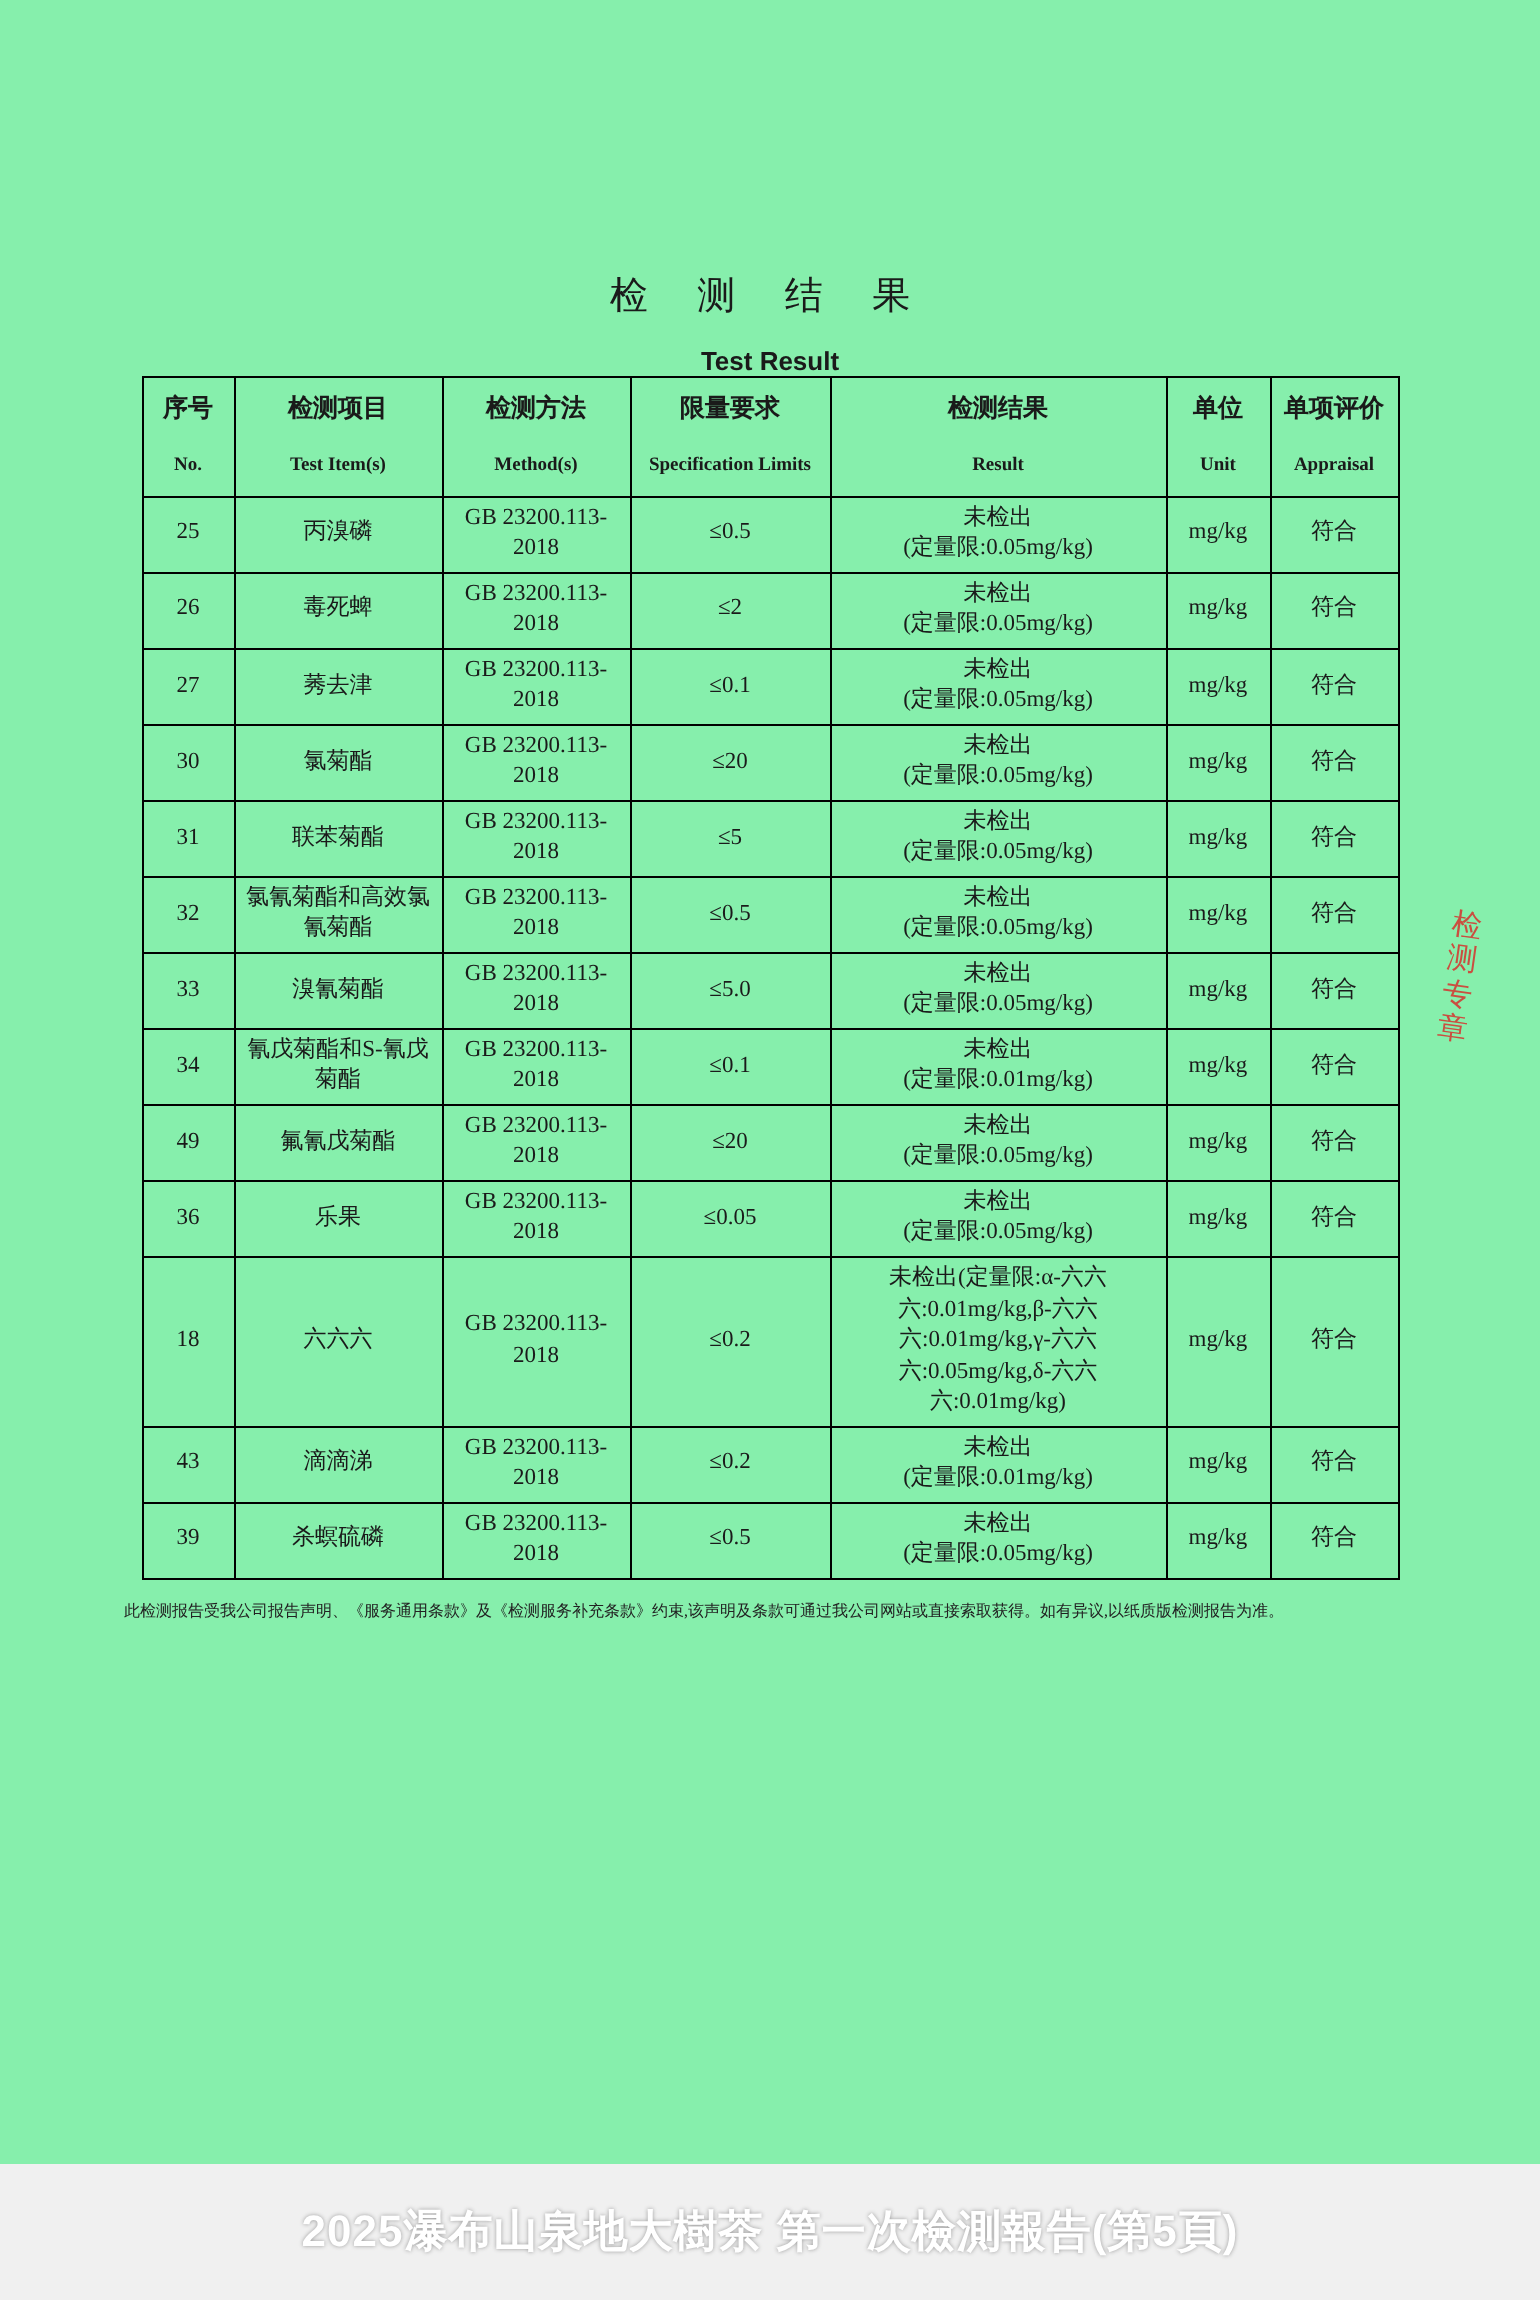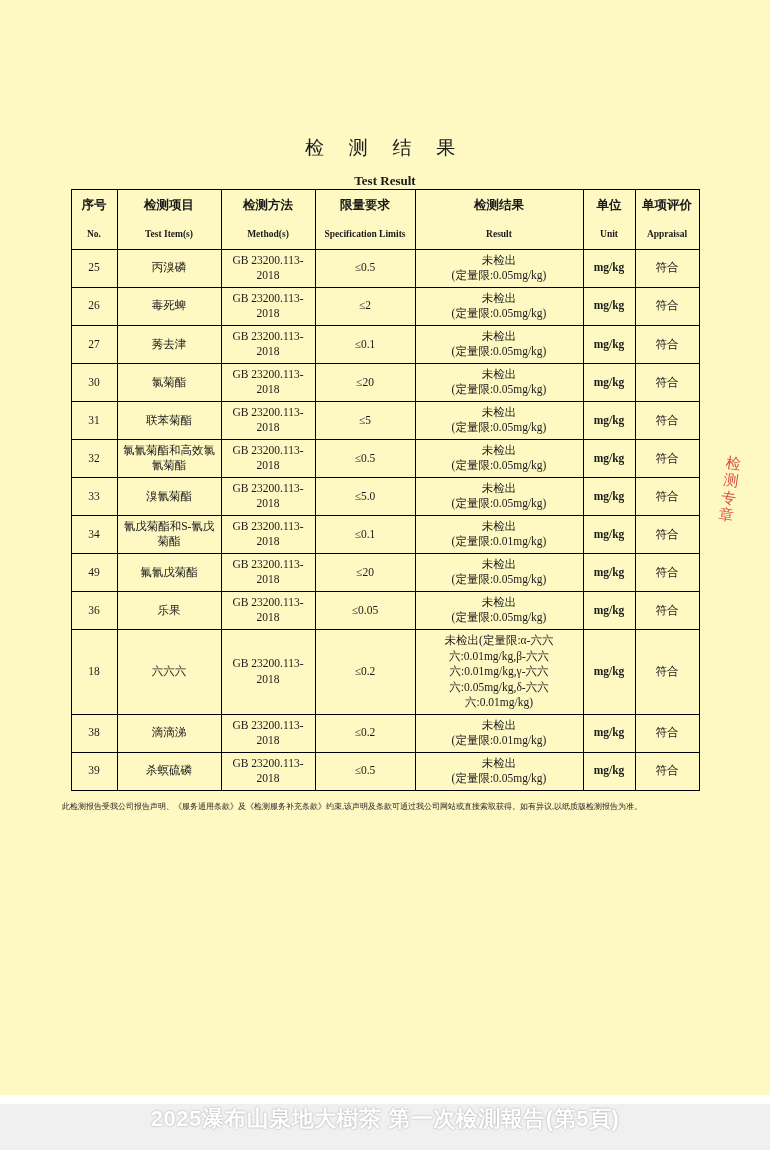--- a/index.html
+++ b/index.html
@@ -13,37 +13,37 @@
     position: relative;
     font-family: "Liberation Serif", serif;
     color: #1a1a1a;
     overflow: hidden;
   }
   .page {
     position: absolute;
     left: 0; top: 0;
     width: 770px;
     height: 1095px;
-    background: #fef9c3;
+    background: #86efac;
     box-sizing: border-box;
   }
   .doc-title {
     text-align: center;
     font-size: 19px;
     letter-spacing: 10px;
     font-weight: 500;
     margin-top: 135px;
     font-family: "Liberation Serif", serif;
   }
   .doc-subtitle {
     text-align: center;
     font-size: 13px;
     font-weight: bold;
     margin-top: 12px;
-    font-family: Liberation Serif, serif;
+    font-family: Liberation Sans, sans-serif;
   }
   .meta-row {
     display: flex;
     justify-content: space-between;
     align-items: baseline;
     margin: 18px 50px 6px 62px;
     font-size: 12.5px;
   }
   .meta-left { white-space: nowrap; }
   .meta-right { white-space: nowrap; }
@@ -80,21 +80,21 @@
   .col-spec    { width: 100px; }
   .col-result  { width: 168px; }
   .col-unit    { width: 52px; }
   .col-appr    { width: 64px; }
 
   td.no { font-size: 11.5px; }
   td.item { font-size: 12px; }
   td.method { font-size: 11px; }
   td.spec { font-size: 11.5px; }
   td.result { font-size: 11px; line-height: 1.5; }
-  td.unit { font-size: 11px; font-weight: bold; }
+  td.unit { font-size: 11px; }
   td.appraisal { font-size: 12px; }
 
   .result-line2 { display: block; }
 
   .footnote {
     margin: 10px 58px 0 62px;
     font-size: 8px;
     line-height: 1.6;
     color: #222;
     text-align: justify;
@@ -120,24 +120,24 @@
   .seal .s1 { display:block; }
   .seal .s2 { display:block; }
   .seal .s3 { display:block; }
   .seal .s4 { display:block; }
 
   .caption-bar {
     position: absolute;
     left: 0;
     bottom: 0;
     width: 770px;
-    height: 46px;
+    height: 68px;
     background: #f0f0f0;
     display: flex;
-    align-items: flex-start;
+    align-items: center;
     justify-content: center;
   }
   .caption-text {
     font-family: "Liberation Sans", sans-serif;
     font-size: 22px;
     font-weight: bold;
     color: #ffffff;
     text-shadow: 0 0 2px #9a9a9a;
     letter-spacing: 0.5px;
   }
@@ -319,21 +319,21 @@
         <td class="item">六六六</td>
         <td class="method">GB 23200.113-2018</td>
         <td class="spec">≤0.2</td>
         <td class="result">
           <span>未检出(定量限:α-六六六:0.01mg/kg,β-六六六:0.01mg/kg,γ-六六六:0.05mg/kg,δ-六六六:0.01mg/kg)</span>
         </td>
         <td class="unit">mg/kg</td>
         <td class="appraisal">符合</td>
       </tr>
       <tr>
-        <td class="no">38</td>
+        <td class="no">43</td>
         <td class="item">滴滴涕</td>
         <td class="method">GB 23200.113-2018</td>
         <td class="spec">≤0.2</td>
         <td class="result">
           <span>未检出</span>
           <span class="result-line2">(定量限:0.01mg/kg)</span>
         </td>
         <td class="unit">mg/kg</td>
         <td class="appraisal">符合</td>
       </tr>

